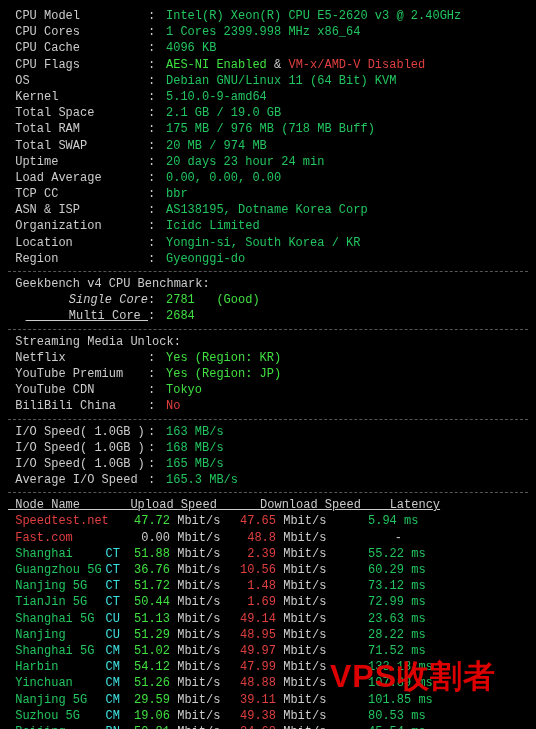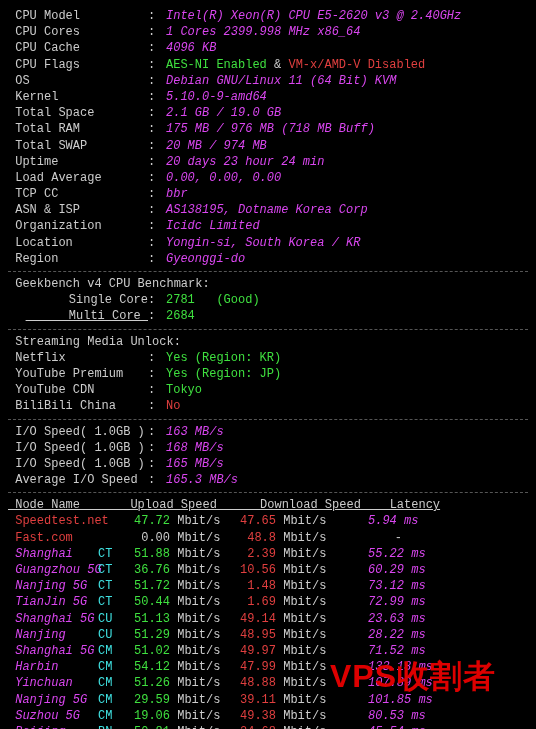--- a/index.html
+++ b/index.html
@@ -9,29 +9,29 @@
     color: #ccc;
     font-family: "Courier New", monospace;
     font-size: 12px;
     line-height: 1.35;
     width: 536px;
     box-sizing: border-box;
   }
   .row { white-space: pre; }
   .lbl { display: inline-block; width: 140px; color: #ccc; }
   .col { color: #ccc; display: inline-block; width: 18px; }
-  .cyan { color: #d946ef; font-style: italic; }
+  .cyan { color: #22c55e; }
   .green { color: #3fe03f; }
   .red { color: #e03f3f; }
   .dim { color: #ccc; }
   hr { border: none; border-top: 1px dashed #555; margin: 4px 0; height: 0; }
   .hdr { white-space: pre; color: #ccc; text-decoration: underline; }
   .st-row { white-space: pre; }
   .node { display: inline-block; width: 90px; }
-  .prov { display: inline-block; width: 22px; color: #3fe0e0; }
+  .prov { display: inline-block; width: 22px; color: #3fe0e0; text-align: right; }
   .up   { display: inline-block; width: 50px; text-align: right; }
   .upu  { display: inline-block; width: 56px; color: #ccc; }
   .dn   { display: inline-block; width: 50px; text-align: right; }
   .dnu  { display: inline-block; width: 56px; color: #ccc; }
   .lat  { display: inline-block; width: 70px; text-align: right; }
   .watermark {
     position: absolute;
     color: #d00;
     font-family: sans-serif;
     font-size: 32px;
@@ -59,21 +59,21 @@
     <div class="row"><span class="lbl"> Load Average    </span><span class="col">: </span><span class="cyan">0.00, 0.00, 0.00</span></div>
     <div class="row"><span class="lbl"> TCP CC          </span><span class="col">: </span><span class="cyan">bbr</span></div>
     <div class="row"><span class="lbl"> ASN &amp; ISP       </span><span class="col">: </span><span class="cyan">AS138195, Dotname Korea Corp</span></div>
     <div class="row"><span class="lbl"> Organization    </span><span class="col">: </span><span class="cyan">Icidc Limited</span></div>
     <div class="row"><span class="lbl"> Location        </span><span class="col">: </span><span class="cyan">Yongin-si, South Korea / KR</span></div>
     <div class="row"><span class="lbl"> Region          </span><span class="col">: </span><span class="cyan">Gyeonggi-do</span></div>
   </div>
 <hr>
 <div id="geek-section">
     <div class="row"> Geekbench v4 CPU Benchmark:</div>
-    <div class="row"><span class="lbl" style="text-align: right;">      Single Core</span><span class="col">: </span><span class="green">2781</span><span class="green">   (Good)</span></div>
+    <div class="row"><span class="lbl" style="text-align: right; font-style: italic;">      Single Core</span><span class="col">: </span><span class="green">2781</span><span class="green">   (Good)</span></div>
     <div class="row"><span class="lbl" style="text-align: right; text-decoration: underline;">      Multi Core </span><span class="col">: </span><span class="green">2684</span></div>
   </div>
 <hr>
 <div id="stream-section">
     <div class="row"> Streaming Media Unlock:</div>
     <div class="row"><span class="lbl"> Netflix         </span><span class="col">: </span><span class="green">Yes (Region: KR)</span></div>
     <div class="row"><span class="lbl"> YouTube Premium </span><span class="col">: </span><span class="green">Yes (Region: JP)</span></div>
     <div class="row"><span class="lbl"> YouTube CDN     </span><span class="col">: </span><span class="green">Tokyo</span></div>
     <div class="row"><span class="lbl"> BiliBili China  </span><span class="col">: </span><span class="red">No</span></div>
   </div>

